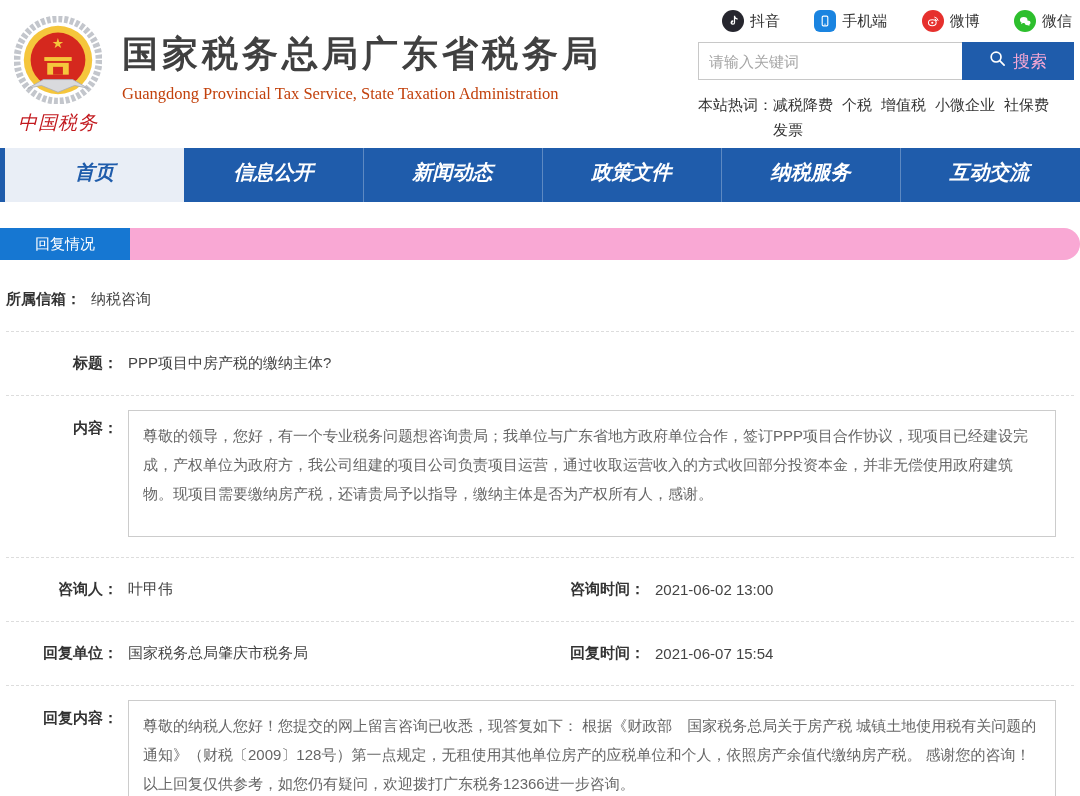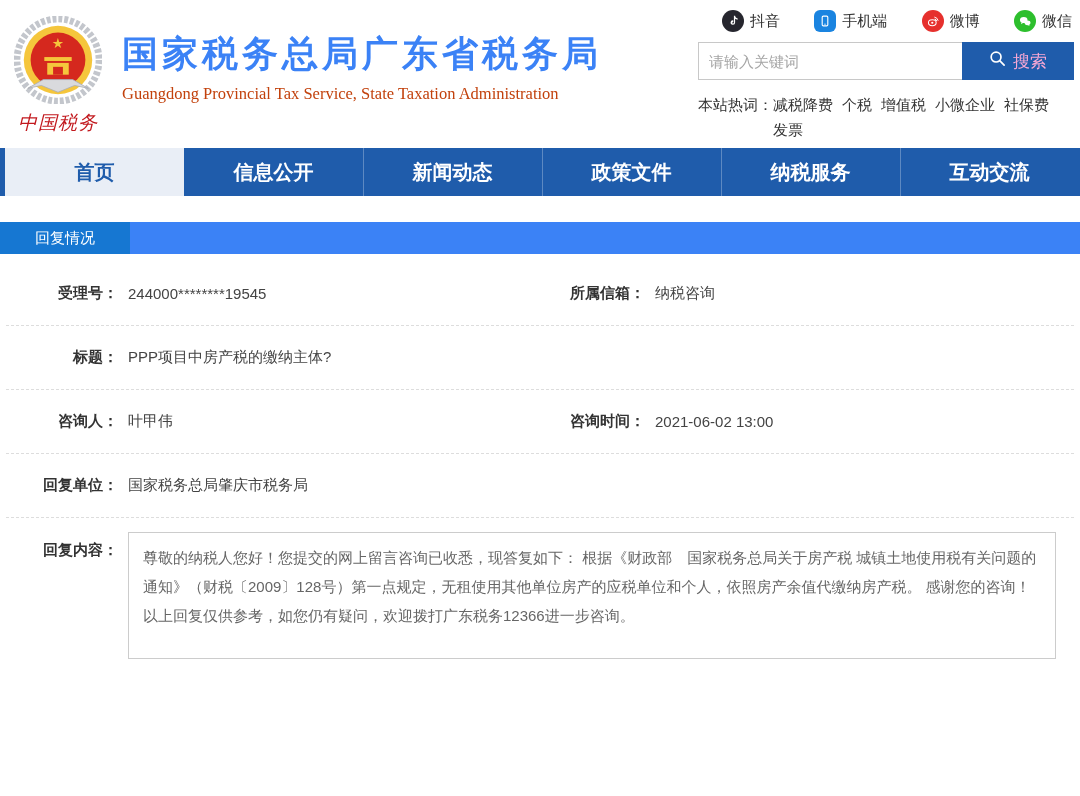--- a/index.html
+++ b/index.html
@@ -6,51 +6,51 @@
   html,body { width:1080px; height:796px; background:#fff; overflow:hidden;
     font-family:"Liberation Sans","DejaVu Sans",sans-serif; }
 
   
   .header { height:148px; display:flex; justify-content:space-between; padding:0 0 0 10px; }
   .brand { display:flex; align-items:flex-start; padding-top:16px; cursor:pointer; }
   .emblem-wrap { width:96px; text-align:center; }
   .emblem-text { font-family:"Liberation Serif","DejaVu Serif",serif; font-style:italic;
     font-weight:normal; color:#c2191e; font-size:19px; letter-spacing:1px; margin-top:2px; }
   .titles { margin-left:16px; padding-top:16px; }
-  .site-title { color:#3b82f6; font-size:36px; font-weight:bold; letter-spacing:4px; line-height:44px; }
+  .site-title { color:#404040; font-size:36px; font-weight:bold; letter-spacing:4px; line-height:44px; }
   .site-subtitle { font-family:"Liberation Serif","DejaVu Serif",serif; color:#c2410c;
     font-size:16.5px; margin-top:8px; }
 
   .header-right { width:382px; padding:8px 6px 0 0; }
   .social { display:flex; justify-content:space-between; align-items:center; padding:0 2px 0 24px; height:26px;gap:16px; }
   .social-item { display:flex; align-items:center; gap:6px; font-size:15px; color:#333; cursor:pointer; }
   .badge { width:22px; height:22px; border-radius:50%; display:flex; align-items:center; justify-content:center; }
   .badge.square { border-radius:6px; }
   .search-row { display:flex; margin-top:8px; height:38px; }
   .search-input { flex:1; border:1px solid #c8c8c8; border-right:none; padding:0 10px;
     font-size:15px; color:#4d7c0f; outline:none; }
   .search-input::placeholder { color:#a5a5a5; }
   .search-btn { width:112px; background:#1f5cab; color:#f9a8d4; font-size:17px; border:none;
     display:flex; align-items:center; justify-content:center; gap:7px; cursor:pointer; }
   .hotwords { margin-top:12px; font-size:15px; color:#333; display:flex; line-height:25px; }
   .hot-label { flex-shrink:0; }
   .hot-words { display:flex; flex-wrap:wrap; }
   .hot-words span { margin-right:9px; cursor:pointer; }
 
   
-  .nav { height:48px; background:#1f5cab; display:flex; padding-left:5px; }
+  .nav { height:54px; background:#1f5cab; display:flex; padding-left:5px;font-style:italic; }
   .nav-tab { width:179px; text-align:center; line-height:48px; color:#fff; font-size:20px;
     font-weight:bold; position:relative; cursor:pointer; }
   .nav-tab + .nav-tab::before { content:""; position:absolute; left:0; top:0; bottom:0;
     width:1px; background:rgba(255,255,255,.28); }
   .nav-tab.active { background:#e9eef6; color:#1f5cab; }
   .nav-tab.active + .nav-tab::before { display:none; }
 
   
-  .section-bar { margin-top:26px; height:32px; background:#3b82f6; display:flex; }
+  .section-bar { margin-top:26px; height:32px; background:#f9a8d4; display:flex;border-radius:16px; }
   .section-tab { min-width:130px; padding:0 18px; background:#1677d2; color:#fff;
     font-size:15px; line-height:32px; text-align:center; cursor:pointer; }
 
   
   .detail { padding-top:8px; }
   .row { display:flex; align-items:center; padding:22px 0; margin:0 6px;
     border-bottom:1px dashed #ddd; font-size:15px; }
   .grp1 { width:564px; display:flex; align-items:center; }
   .grp2 { display:flex; align-items:center; }
   .lbl { width:112px; text-align:right; font-weight:bold; color:#333; flex-shrink:0; }
@@ -168,52 +168,56 @@
   <div class="nav-tab">互动交流</div>
 </div>
 
 <div class="section-bar">
   <div class="section-tab">回复情况</div>
 </div>
 
 <div class="detail">
 
   <div class="row">
-    <div class="grp1">
-      <span class="lbl">受理号：</span>
-      <span class="val">244000********19545</span>
-    </div>
     <div class="grp2">
       <span class="lbl2">所属信箱：</span>
       <span class="val">纳税咨询</span>
     </div>
   </div>
 
   <div class="row">
     <span class="lbl">标题：</span>
     <span class="val">PPP项目中房产税的缴纳主体?</span>
   </div>
 
+  <div class="block-row">
+    <span class="lbl">内容：</span>
+    <div class="box">尊敬的领导，您好，有一个专业税务问题想咨询贵局；我单位与广东省地方政府单位合作，签订PPP项目合作协议，现项目已经建设完成，产权单位为政府方，我公司组建的项目公司负责项目运营，通过收取运营收入的方式收回部分投资本金，并非无偿使用政府建筑物。现项目需要缴纳房产税，还请贵局予以指导，缴纳主体是否为产权所有人，感谢。</div>
+  </div>
 
   <div class="row">
     <div class="grp1">
       <span class="lbl">咨询人：</span>
       <span class="val">叶甲伟</span>
     </div>
     <div class="grp2">
       <span class="lbl2">咨询时间：</span>
       <span class="val">2021-06-02 13:00</span>
     </div>
   </div>
 
   <div class="row">
     <div class="grp1">
       <span class="lbl">回复单位：</span>
       <span class="val">国家税务总局肇庆市税务局</span>
     </div>
+    <div class="grp2">
+      <span class="lbl2">回复时间：</span>
+      <span class="val">2021-06-07 15:54</span>
+    </div>
   </div>
 
   <div class="block-row last">
     <span class="lbl">回复内容：</span>
     <div class="box">尊敬的纳税人您好！您提交的网上留言咨询已收悉，现答复如下： 根据《财政部　国家税务总局关于房产税 城镇土地使用税有关问题的通知》（财税〔2009〕128号）第一点规定，无租使用其他单位房产的应税单位和个人，依照房产余值代缴纳房产税。 感谢您的咨询！以上回复仅供参考，如您仍有疑问，欢迎拨打广东税务12366进一步咨询。</div>
   </div>
 
 </div>
 
 </body></html>

